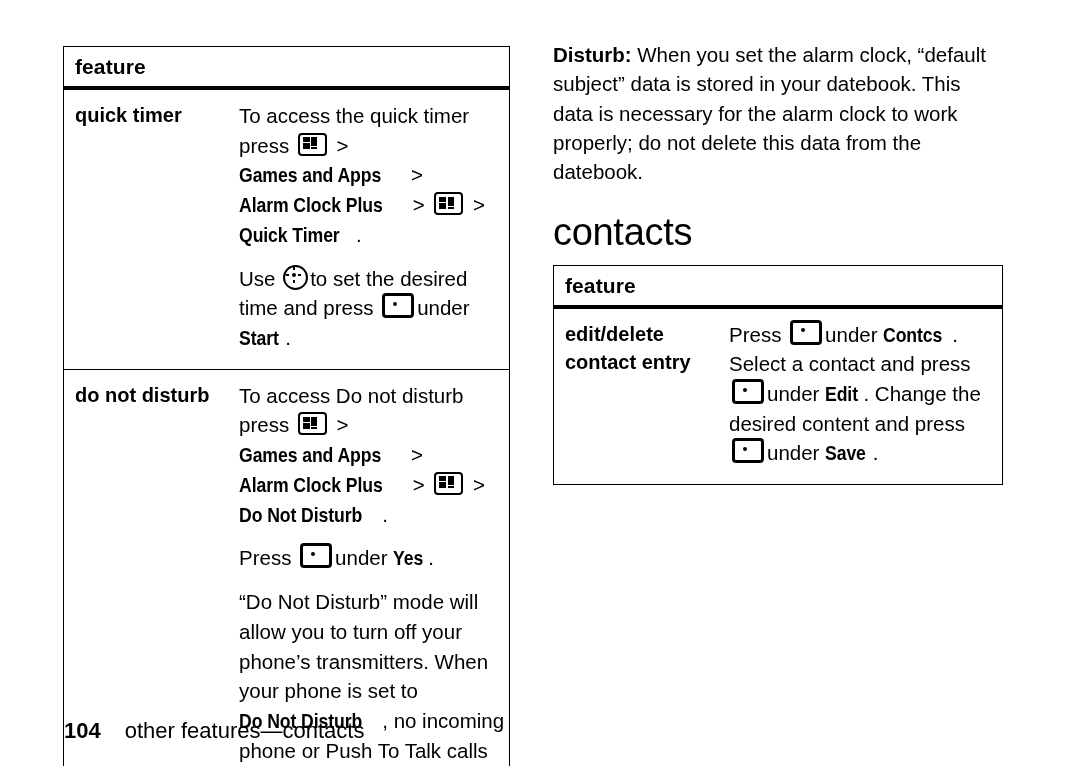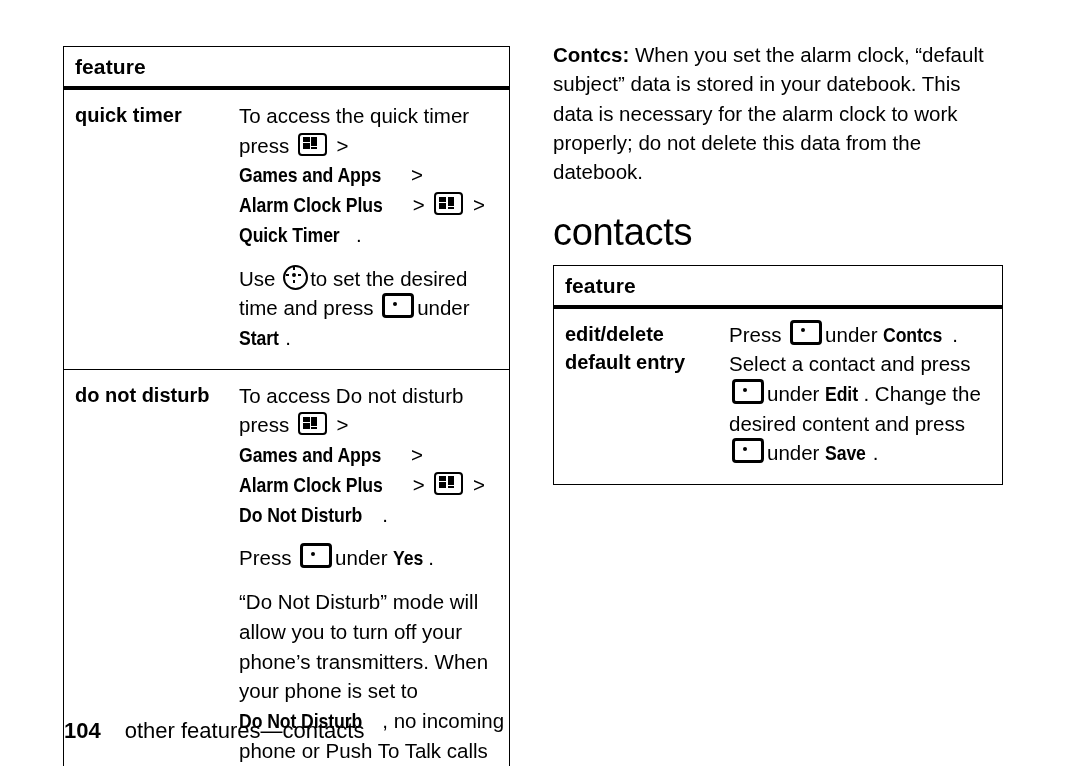--- a/index.html
+++ b/index.html
@@ -204,32 +204,32 @@
             </td>
       </tr>
     </tbody>
       </table>
   </div>
 
   <div class="col-right">
 
 
     <p class="note">
-      <b>Contcs:</b><span> When you set the alarm clock, “default subject” data is stored in your datebook. This data is necessary for the alarm clock to work properly; do not delete this data from the datebook.</span>
+      <b>Disturb:</b><span> When you set the alarm clock, “default subject” data is stored in your datebook. This data is necessary for the alarm clock to work properly; do not delete this data from the datebook.</span>
     </p>
 
     <h2 class="section-title">contacts</h2>
 
     <table class="ftable">
       <tbody>
           <tr>
         <td class="hdr-cell" colspan="2">feature</td>
       </tr>
       <tr>
-        <td class="cell-term">edit/delete default entry</td>
+        <td class="cell-term">edit/delete contact entry</td>
         <td class="cell-desc">
               <p>Press <span class="ico ico-soft"><i></i></span>under <span class="cond">Contcs</span>. Select a contact and press <span class="ico ico-soft"><i></i></span>under <span class="cond">Edit</span>. Change the desired content and press <span class="ico ico-soft"><i></i></span>under <span class="cond">Save</span>.</p>
             </td>
       </tr>
     </tbody>
       </table>
   </div>
 
   <div class="footer">
     <span class="pageno">104</span><span>other features—contacts</span>

